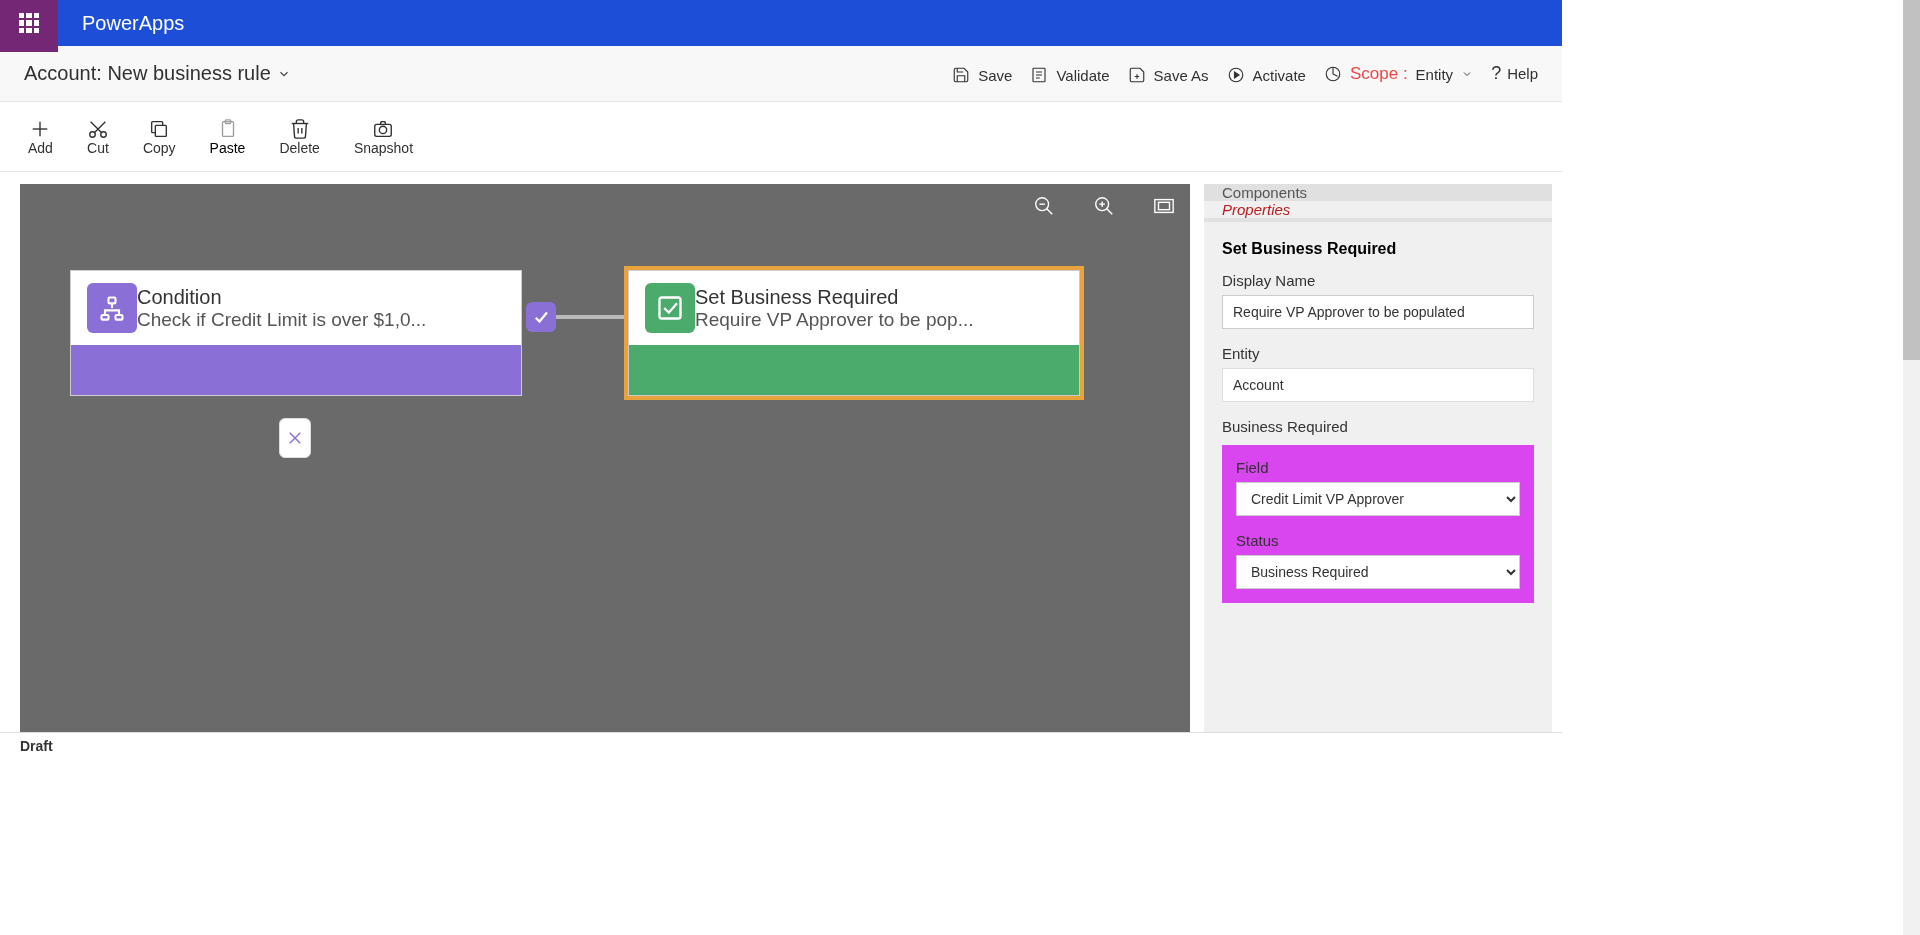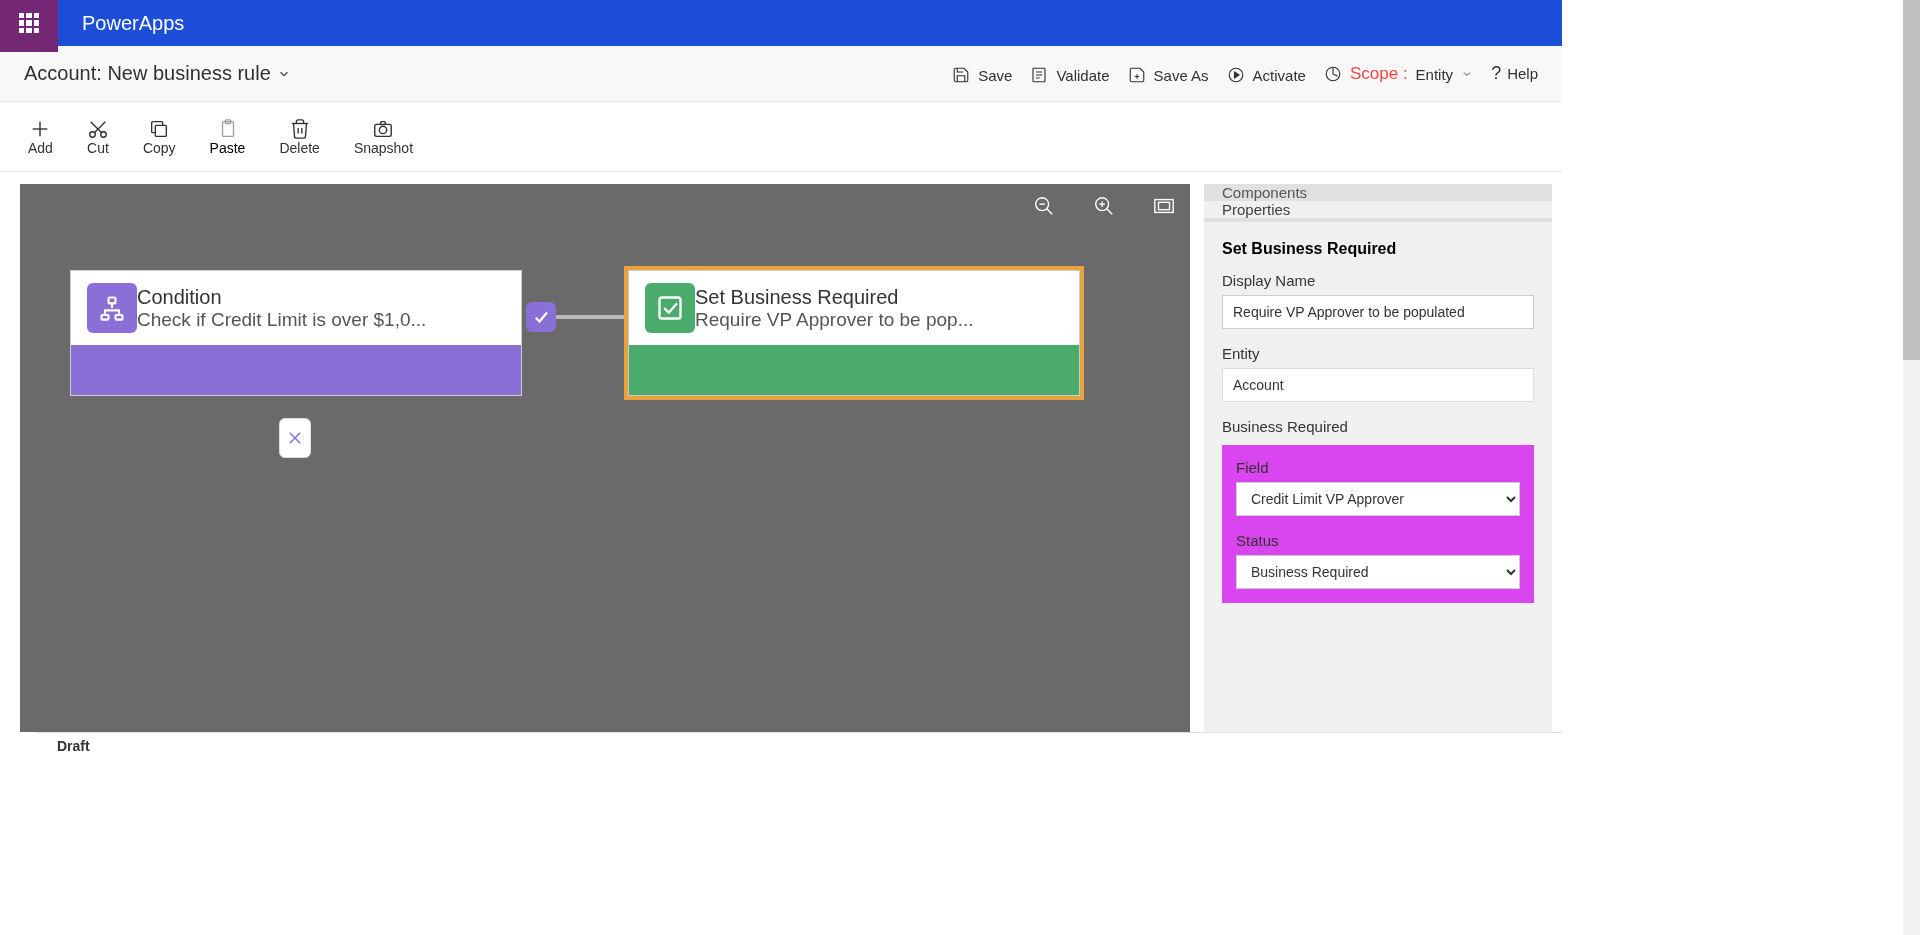--- a/index.html
+++ b/index.html
@@ -52,30 +52,30 @@
 
 
 .conn-check { position:absolute; width:30px; height:30px; background:#8a70d6; border-radius:6px; color:#fff; display:flex; align-items:center; justify-content:center; font-size:18px; }
 .conn-x { position:absolute; width:32px; height:40px; background:#fff; border-radius:6px; color:#8a70d6; display:flex; align-items:center; justify-content:center; font-size:22px; border:1px solid #ddd;}
 .conn-line { position:absolute; height:4px; background:#bababa; }
 
 
 .panel { width:348px; background:#f0f0f0; display:flex; flex-direction:column; }
 .ptabs { display:flex; height:38px;flex-direction:column; }
 .ptab { flex:0 0 auto; padding:0 18px; display:flex; align-items:center; font-size:15px; color:#555; background:#e0e0e0; cursor:pointer; }
-.ptab.active { background:#f0f0f0; color:#404040; }
+.ptab.active { background:#f0f0f0; color:#b91c1c;font-style:italic; }
 .pbody { padding:18px; overflow:auto; }
 .sect-title { font-size:16px; font-weight:600; margin-bottom:14px; }
 .flabel { font-size:15px; color:#333; margin-bottom:6px; }
 .finput { width:100%; height:34px; border:1px solid #ccc; background:#fff; padding:0 10px; font-size:14px; color:#333; margin-bottom:16px; }
 .freadonly { width:100%; height:34px; background:#fff; border:1px solid #ddd; padding:0 10px; font-size:14px; display:flex; align-items:center; color:#333; margin-bottom:16px; }
 .subsect { background:#d946ef; padding:14px; }
 
 
-.status { position:absolute; bottom:0; left:0; right:0; height:26px; background:#fff; border-top:1px solid #ddd; padding:0 20px; font-size:14px; color:#333; display:flex; align-items:center; font-weight:600;margin-left:37px; }
+.status { position:absolute; bottom:0; left:0; right:0; height:26px; background:#fff; border-top:1px solid #ddd; padding:0 20px; font-size:14px; color:#333; display:flex; align-items:center; font-weight:600; }
 
 
 .fake-scroll { position:absolute; top:0; right:0; width:17px; height:100%; background:#f1f1f1; }
 .fake-thumb { position:absolute; top:0; left:0; right:0; height:360px; background:#c1c1c1; }
 
 svg { display:block; }
 </style>
 </head>
 <body>
 

